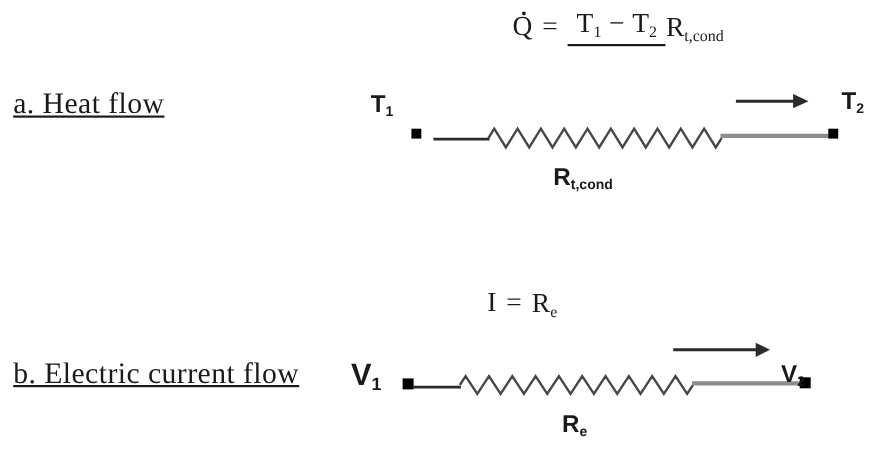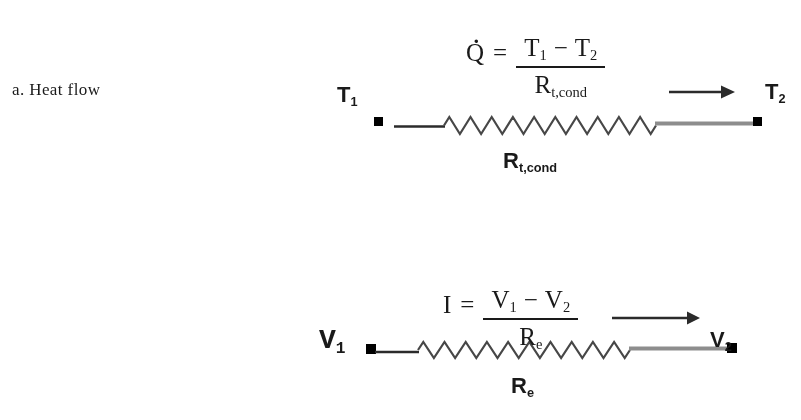--- a/index.html
+++ b/index.html
@@ -16,29 +16,29 @@
     font-family:"Liberation Serif",serif;color:var(--ink);overflow:hidden;
   }
   svg.wires{position:absolute;left:0;top:0;}
   .node-sq{fill:var(--node_square);}
   .wire-black{stroke:var(--wire_black);stroke-width:2.5;fill:none;}
   .resistor-zig{stroke:var(--resistor);stroke-width:2.2;fill:none;stroke-linejoin:miter;}
   .wire-gray{stroke:var(--wire_gray);stroke-width:4;fill:none;}
   .arrow-line{stroke:var(--wire_black);stroke-width:2.6;fill:none;}
   .arrow-head{fill:var(--wire_black);stroke:none;}
   .abs{position:absolute;line-height:1;white-space:nowrap;}
-  .label-serif{font-family:"Liberation Serif",serif;font-size:17px;letter-spacing:0.4px;color:var(--ink);}
+  .label-serif{font-family:"Liberation Serif",serif;font-size:27px;letter-spacing:0.4px;color:var(--ink);text-decoration:underline;}
   .label-sans{font-family:"Liberation Sans",sans-serif;font-weight:700;font-size:22px;color:var(--ink);}
-  .label-serif-bold{font-family:Liberation Mono, monospace;font-weight:700;font-size:28px;color:var(--ink);}
+  .label-serif-bold{font-family:Liberation Sans, sans-serif;font-weight:700;font-size:28px;color:var(--ink);}
   .canvas sub{font-size:0.58em;vertical-align:-0.3em;line-height:0;}
   .equation{
     position:absolute;display:flex;align-items:center;gap:9px;
     font-family:"Liberation Serif",serif;font-size:25px;color:var(--ink);line-height:1.15;
   }
-  .frac{display:inline-flex;flex-direction:column;align-items:center;margin-top:26px;}
+  .frac{display:inline-flex;flex-direction:row;align-items:center;}
   .frac .num{padding:0 8px 3px;border-bottom:2px solid var(--ink);}
   .frac .den{padding-top:3px;}
   .q-wrap{position:relative;display:inline-block;}
   .q-dot{position:absolute;top:-0.5em;left:0.32em;font-size:0.85em;font-weight:700;}
 </style>
 </head>
 <body>
 
 <div class="canvas">
 
@@ -69,27 +69,27 @@
     <span class="frac">
       <span class="num"><span>T</span><sub>1</sub><span style="margin:0 7px">−</span><span>T</span><sub>2</sub></span>
       <span class="den"><span>R</span><sub>t,cond</sub></span>
     </span>
   </div>
 
   <div class="abs label-sans" style="left:337px;top:84px"><span>T</span><sub>1</sub></div>
   <div class="abs label-sans" style="left:765px;top:81px"><span>T</span><sub>2</sub></div>
   <div class="abs label-sans" style="left:503px;top:150px"><span>R</span><sub>t,cond</sub></div>
 
+  <div class="abs label-serif" style="left:12px;top:326px">b. Electric current flow</div>
   <div class="abs label-serif-bold" style="left:319px;top:327px"><span>V</span><sub>1</sub></div>
 
   <div class="equation" style="left:443px;top:260px">
     <span>I</span>
     <span>=</span>
     <span class="frac">
-      <span class="num"><span>V</span><sub>1</sub><span style="margin:0 7px">−</span><span>V</span><sub>2</sub></span>
       <span class="den"><span>R</span><sub>e</sub></span>
     </span>
   </div>
 
   <div class="abs label-sans" style="left:710px;top:329px"><span>V</span><sub>2</sub></div>
   <div class="abs label-sans" style="left:511px;top:375px"><span>R</span><sub>e</sub></div>
 
 </div>
 
 </body></html>

